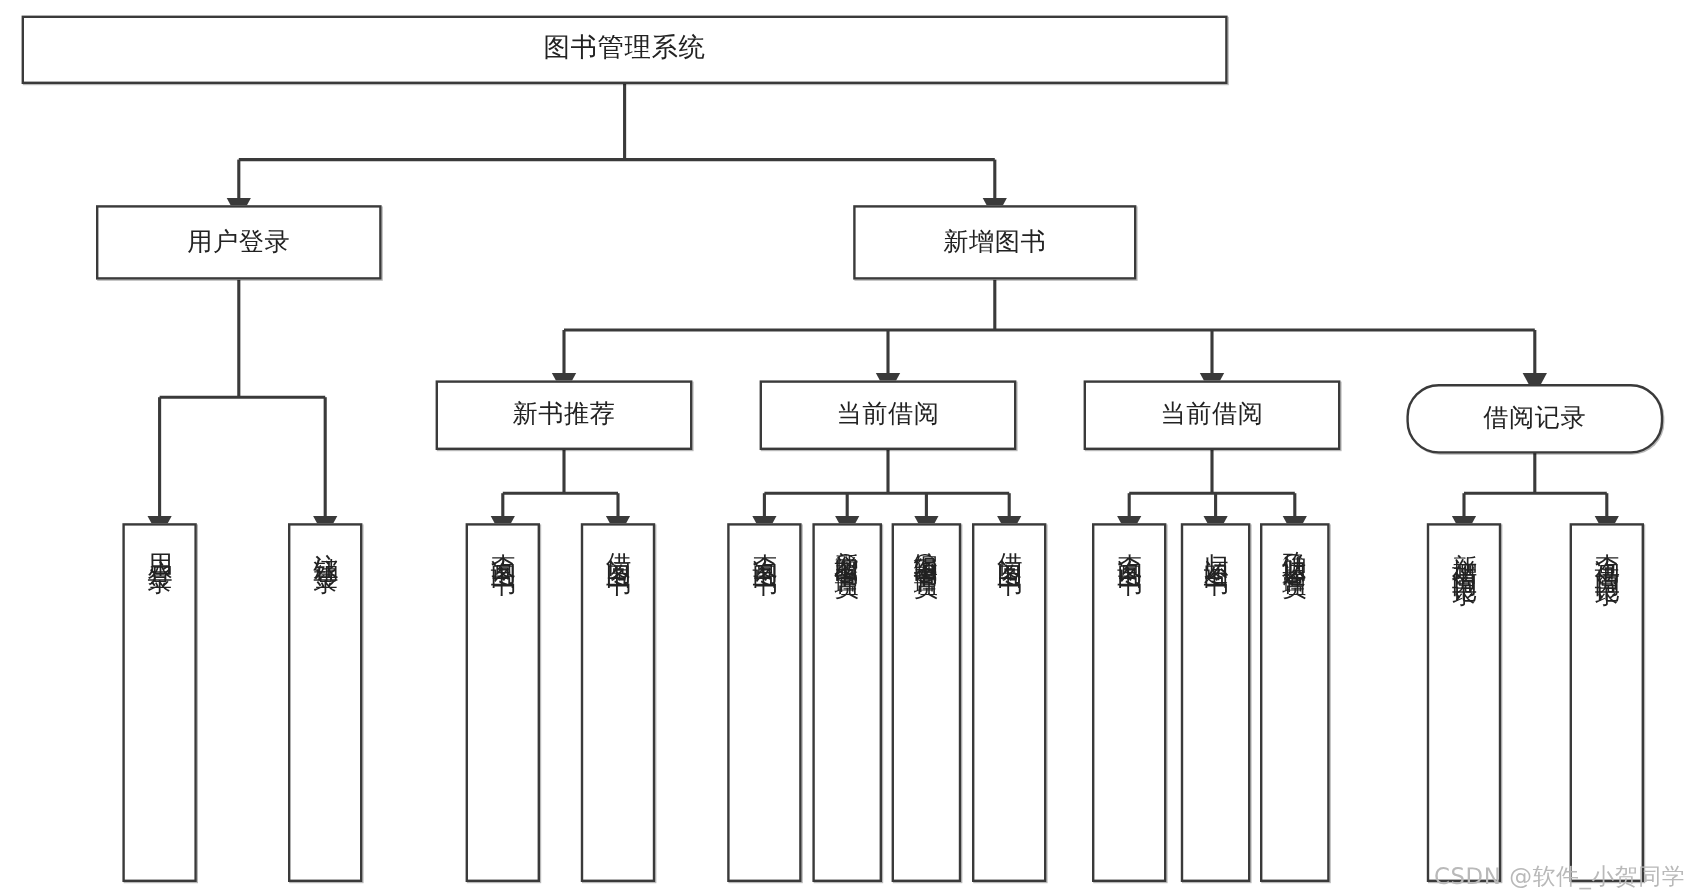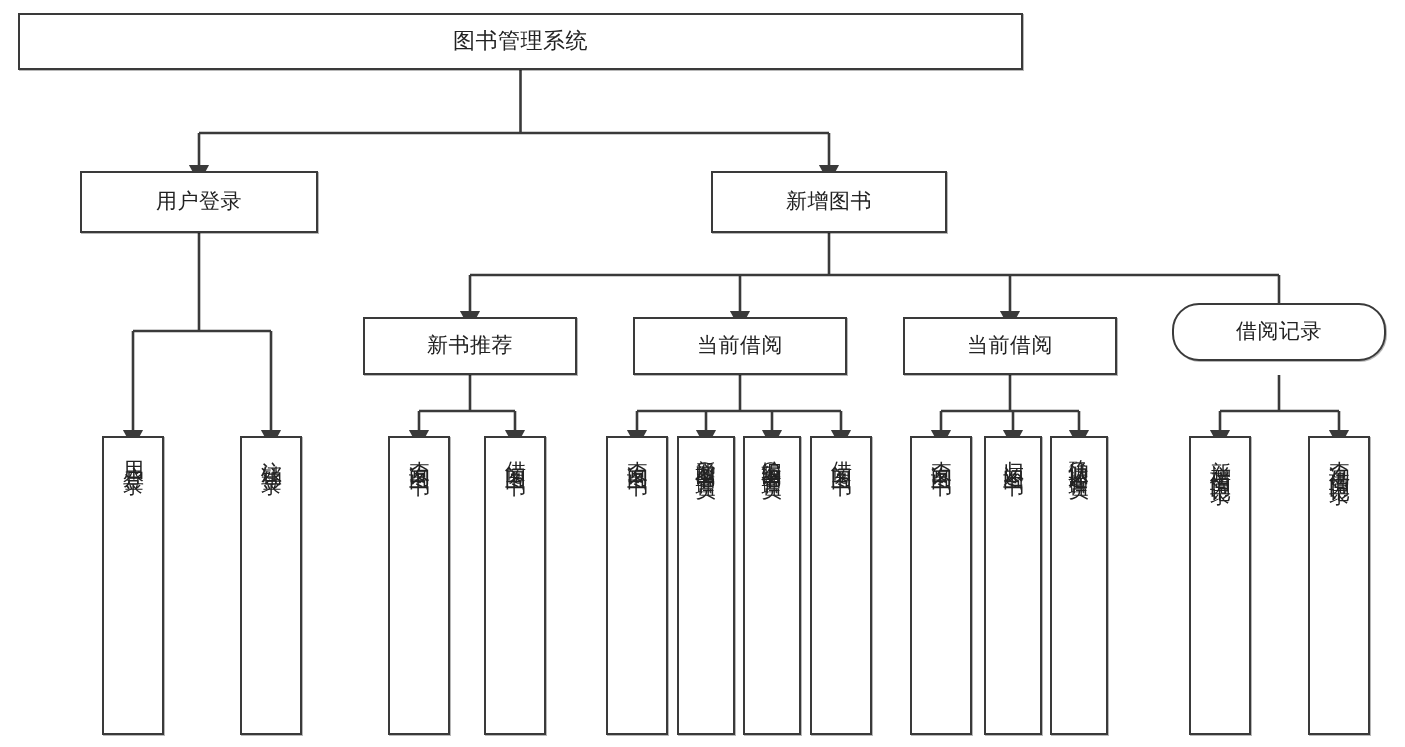--- a/index.html
+++ b/index.html
@@ -131,21 +131,21 @@
       </div>
       <div class="node horiz" style="left: 363px; top: 317px; width: 214px; height: 58px;">
         <span class="label">新书推荐</span>
       </div>
       <div class="node horiz" style="left: 633px; top: 317px; width: 214px; height: 58px;">
         <span class="label">当前借阅</span>
       </div>
       <div class="node horiz" style="left: 903px; top: 317px; width: 214px; height: 58px;">
         <span class="label">当前借阅</span>
       </div>
-      <div class="node horiz" style="left: 1172px; top: 303px; width: 214px; height: 58px; border-radius: 27px;">
+      <div class="node horiz" style="left: 1172px; top: 320px; width: 214px; height: 58px; border-radius: 27px;">
         <span class="label">借阅记录</span>
       </div>
       <div class="node vert" style="left: 102px; top: 436px; width: 62px; height: 299px;">
         <span class="label">用户登录</span>
       </div>
       <div class="node vert" style="left: 240px; top: 436px; width: 62px; height: 299px;">
         <span class="label">注销登录</span>
       </div>
       <div class="node vert" style="left: 388px; top: 436px; width: 62px; height: 299px;">
         <span class="label">查询图书</span>
@@ -175,13 +175,14 @@
         <span class="label">确认归还（管理员）</span>
       </div>
       <div class="node vert" style="left: 1189px; top: 436px; width: 62px; height: 299px;">
         <span class="label">新增借阅记录</span>
       </div>
       <div class="node vert" style="left: 1308px; top: 436px; width: 62px; height: 299px;">
         <span class="label">查询借阅记录</span>
       </div>
     </div>
 
+  <div class="watermark" style="left: 1195px; top: 718px; color: rgb(185, 185, 185);">CSDN @软件_小贺同学</div>
 </div>
 
 </body></html>

